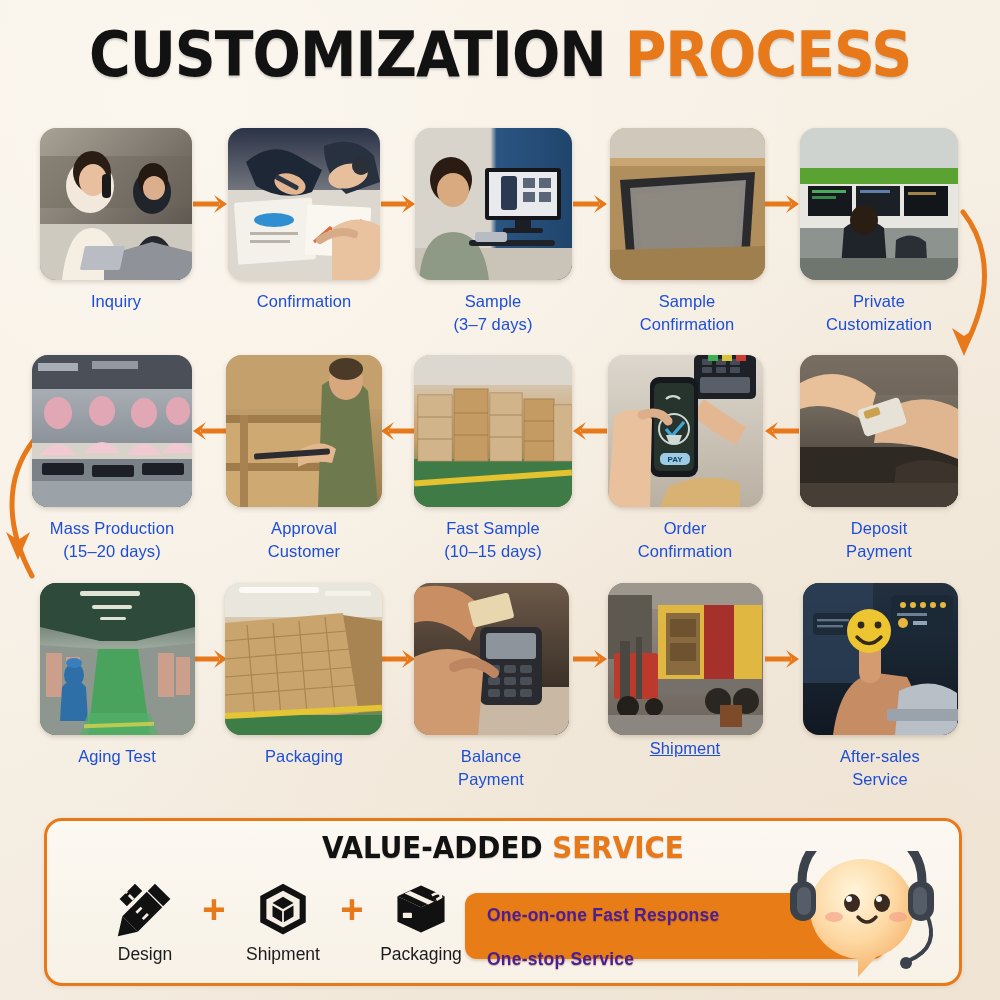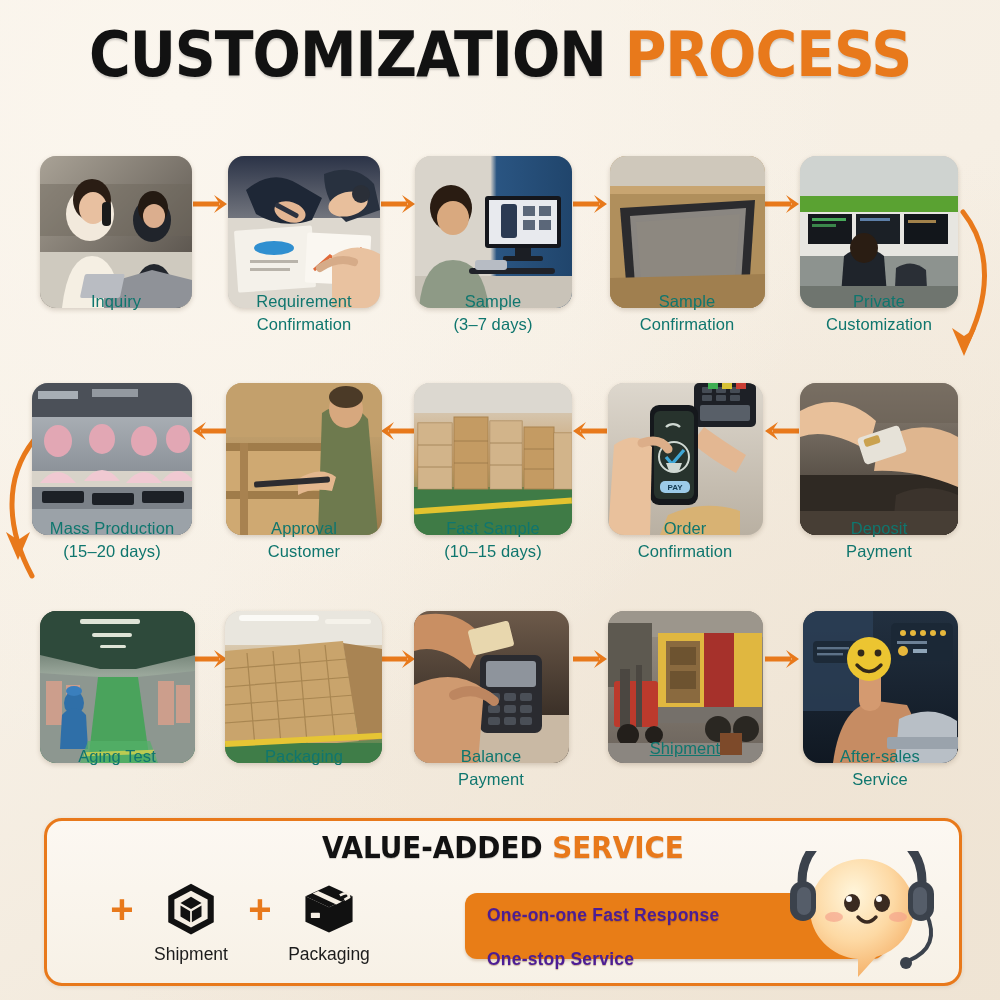--- a/index.html
+++ b/index.html
@@ -26,26 +26,25 @@
   }
   .title .blk{color:#121212;}
   .title .org{color:#E8791B;}
 
   
   .cell{position:absolute;}
   .photo{
     position:absolute;border-radius:16px;overflow:hidden;
     box-shadow:0 2px 5px rgba(90,70,45,.22);
     background:#cfc9c0;
-    margin-top:28px;
   }
   .photo > .scene{position:absolute;inset:0;}
   .cap{
     position:absolute;text-align:center;
-    font-size:16.5px;line-height:1.42;color:#0f766e;
+    font-size:16.5px;line-height:1.42;color:#1d4ed8;
     font-family:"Liberation Sans",sans-serif;
     letter-spacing:.1px;
   }
 
   
   .panel{
     position:absolute;left:44px;top:818px;width:912px;height:162px;
     border:3px solid #E8791B;border-radius:18px;
     background:linear-gradient(180deg,#FCF8F2 0%,#F7F1E6 100%);
     box-shadow:0 1px 4px rgba(120,90,50,.14);
@@ -243,21 +242,20 @@
         <ellipse cx="62" cy="56" rx="16" ry="10" fill="#e3b693" transform="rotate(18 62 56)"></ellipse>
         <rect x="46" y="52" width="26" height="5" rx="2" fill="#2b3240" transform="rotate(28 59 54)"></rect>
         <path d="M96 18 q30-12 50 10 l6 26 -34 12 q-22-20-22-48z" fill="#28313f"></path>
         <ellipse cx="120" cy="48" rx="20" ry="12" fill="#e8bf9c" transform="rotate(-14 120 48)"></ellipse>
         <circle cx="133" cy="38" r="9" fill="#2a2f38"></circle>
         <path d="M104 100 q24-16 48-2 l0 54 H104z" fill="#e9c2a0"></path>
         <path d="M92 112 q18-12 34-6" stroke="#d6ab88" stroke-width="8" fill="none" stroke-linecap="round"></path>
       </svg>
     </div>
     <div class="cap" style="left:-14px;top:162px;width:180px;">
-      <div>Requirement</div>
       <div>Confirmation</div>
     </div>
   </div>
 
   <div class="cell" style="left:415px;top:128px;">
     <div class="photo" style="left:0;top:0;width:157px;height:152px;">
       <svg class="scene" viewBox="0 0 157 152" preserveAspectRatio="none">
         <rect width="157" height="152" fill="url(#g_cad)"></rect>
         <rect y="120" width="157" height="32" fill="#c9c3b8"></rect>
         <rect x="70" y="40" width="76" height="52" rx="3" fill="#14161c"></rect>
@@ -621,20 +619,41 @@
     </div>
   </div>
 
   <div class="panel">
     <div class="panel-title">
       <span class="blk">VALUE-ADDED</span>
       <span class="org">SERVICE</span>
     </div>
 
     <div class="vi-row">
+      <div class="vi">
+        <div class="ic">
+          <svg width="58" height="58" viewBox="0 0 64 64" fill="#111">
+            <path d="M43 4 l17 17 -8 8 -17-17z"></path>
+            <path d="M34 13 l17 17 -27 27 -17-17z"></path>
+            <path d="M7 40 l17 17 -22 5z"></path>
+            <g fill="#F6EFE4">
+              <rect x="17" y="22" width="3" height="8" transform="rotate(45 18 26)"></rect>
+              <rect x="24" y="29" width="3" height="8" transform="rotate(45 25 33)"></rect>
+              <rect x="31" y="36" width="3" height="8" transform="rotate(45 32 40)"></rect>
+            </g>
+            <path d="M21 4 l-17 17 8 8 17-17z"></path>
+            <path d="M30 13 l-17 17 27 27 17-17z" fill="none"></path>
+            <g fill="#F6EFE4">
+              <rect x="8" y="9" width="3" height="7" transform="rotate(-45 9 12)"></rect>
+              <rect x="15" y="16" width="3" height="7" transform="rotate(-45 16 19)"></rect>
+            </g>
+          </svg>
+        </div>
+        <div class="lab">Design</div>
+      </div>
 
       <div class="plus">+</div>
 
       <div class="vi">
         <div class="ic">
           <svg width="56" height="56" viewBox="0 0 64 64">
             <path d="M32 3 L58 17 V47 L32 61 L6 47 V17z" fill="#111"></path>
             <path d="M32 11 L51 21 V43 L32 53 L13 43 V21z" fill="#F6EFE4"></path>
             <path d="M32 18 L44 25 L32 32 L20 25z" fill="#111"></path>
             <path d="M20 28 L31 34.5 V47 L20 40.5z" fill="#111"></path>

